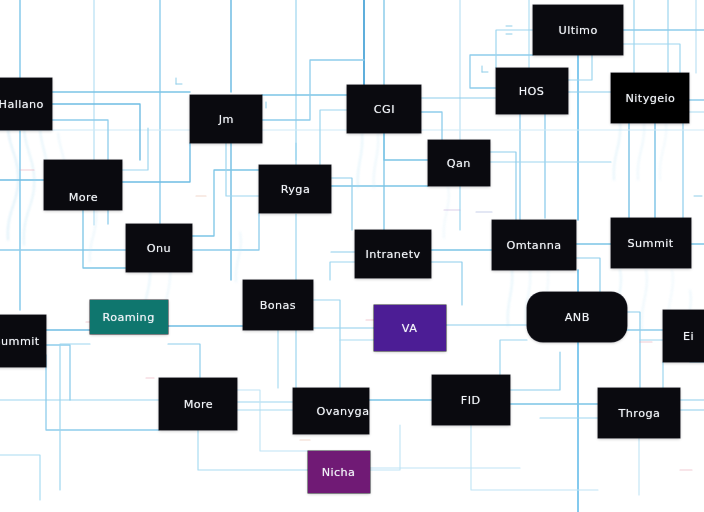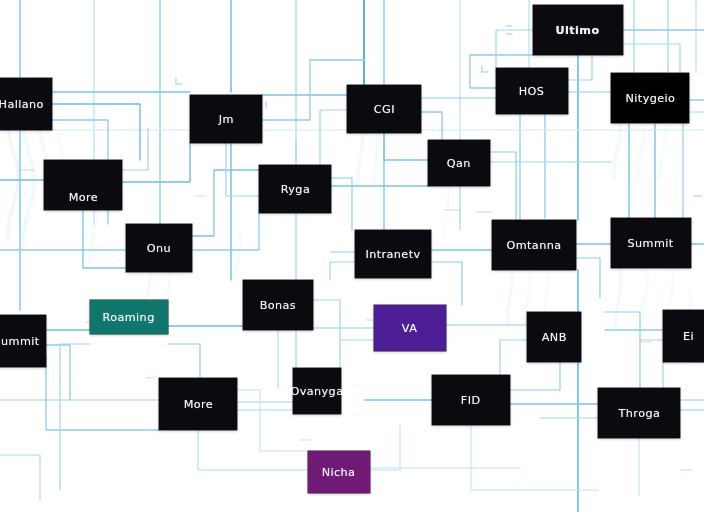--- a/index.html
+++ b/index.html
@@ -224,21 +224,21 @@
       </div>
       <div class="node" style="left: 259px; top: 165px; width: 72px; height: 48px; background: rgb(10, 10, 15);">
         <span class="lbl" style="color: rgb(242, 245, 250);">Ryga</span>
       </div>
       <div class="node" style="left: 347px; top: 85px; width: 74px; height: 48px; background: rgb(10, 10, 15);">
         <span class="lbl" style="color: rgb(242, 245, 250);">CGI</span>
       </div>
       <div class="node" style="left: 428px; top: 140px; width: 62px; height: 46px; background: rgb(10, 10, 15);">
         <span class="lbl" style="color: rgb(242, 245, 250);">Qan</span>
       </div>
-      <div class="node" style="left: 533px; top: 5px; width: 90px; height: 50px; background: rgb(10, 10, 15); font-weight: bold;">
+      <div class="node" style="left: 533px; top: 5px; width: 90px; height: 50px; background: rgb(10, 10, 15);">
         <span class="lbl" style="color: rgb(242, 245, 250);">Ultimo</span>
       </div>
       <div class="node" style="left: 496px; top: 68px; width: 72px; height: 46px; background: rgb(10, 10, 15);">
         <span class="lbl" style="color: rgb(242, 245, 250);">HOS</span>
       </div>
       <div class="node" style="left: 611px; top: 73px; width: 78px; height: 50px; background: #000000;">
         <span class="lbl" style="color: rgb(242, 245, 250);">Nitygeio</span>
       </div>
       <div class="node" style="left: 355px; top: 230px; width: 76px; height: 48px; background: rgb(10, 10, 15);">
         <span class="lbl" style="color: rgb(242, 245, 250);">Intranetv</span>
@@ -254,30 +254,30 @@
       </div>
       <div class="node" style="left: 90px; top: 300px; width: 78px; height: 34px; background: #0f766e;">
         <span class="lbl" style="color: rgb(242, 245, 250);">Roaming</span>
       </div>
       <div class="node" style="left: 243px; top: 280px; width: 70px; height: 50px; background: rgb(10, 10, 15);">
         <span class="lbl" style="color: rgb(242, 245, 250);">Bonas</span>
       </div>
       <div class="node" style="left: 374px; top: 305px; width: 72px; height: 46px; background: #4c1d95;">
         <span class="lbl" style="color: rgb(242, 245, 250);">VA</span>
       </div>
-      <div class="node" style="left: 527px; top: 312px; width: 54px; height: 50px; background: rgb(10, 10, 15);">
+      <div class="node" style="left: 527px; top: 292px; width: 100px; height: 50px; background: rgb(10, 10, 15); border-radius: 16px;">
         <span class="lbl" style="color: rgb(242, 245, 250);">ANB</span>
       </div>
       <div class="node" style="left: 663px; top: 310px; width: 50px; height: 52px; background: rgb(10, 10, 15);">
         <span class="lbl" style="color: rgb(242, 245, 250);">Ei</span>
       </div>
       <div class="node" style="left: 159px; top: 378px; width: 78px; height: 52px; background: rgb(10, 10, 15);">
         <span class="lbl" style="color: rgb(242, 245, 250);">More</span>
       </div>
-      <div class="node" style="left: 293px; top: 368px; width: 48px; height: 46px; background: rgb(10, 10, 15);">
+      <div class="node" style="left: 293px; top: 388px; width: 76px; height: 46px; background: rgb(10, 10, 15); justify-content: flex-end;">
         <span class="lbl" style="color: rgb(242, 245, 250);">Ovanyga</span>
       </div>
       <div class="node" style="left: 432px; top: 375px; width: 78px; height: 50px; background: rgb(10, 10, 15);">
         <span class="lbl" style="color: rgb(242, 245, 250);">FID</span>
       </div>
       <div class="node" style="left: 598px; top: 388px; width: 82px; height: 50px; background: rgb(10, 10, 15);">
         <span class="lbl" style="color: rgb(242, 245, 250);">Throga</span>
       </div>
       <div class="node" style="left: 308px; top: 451px; width: 62px; height: 42px; background: #701a75;">
         <span class="lbl" style="color: rgb(242, 245, 250);">Nicha</span>

